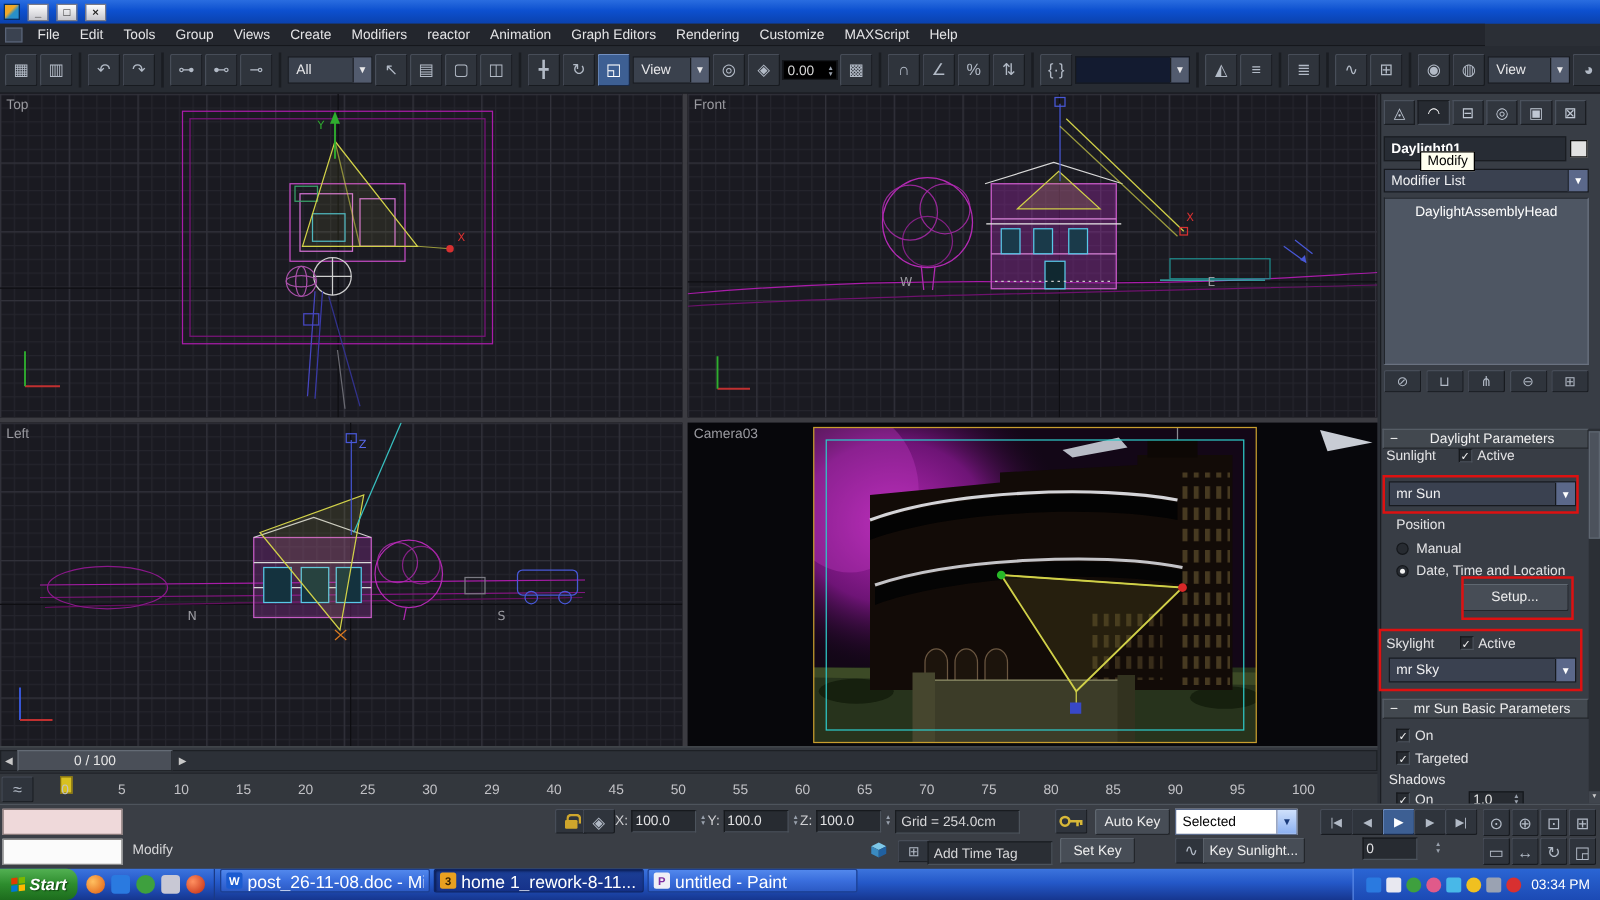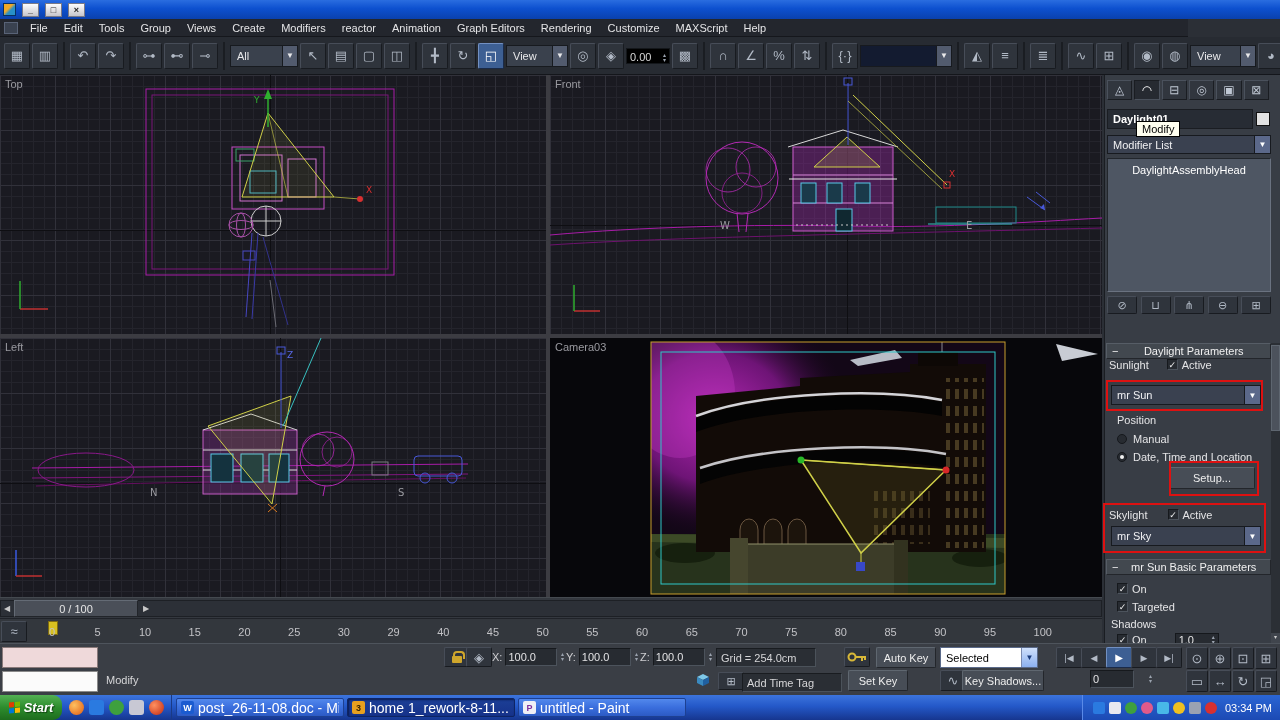--- a/index.html
+++ b/index.html
@@ -98,21 +98,21 @@
   .numin{background:#272b31;border:1px solid;border-color:#16191d #4c535c #4c535c #16191d;color:#e2e2e4;
     font-family:"Liberation Sans",sans-serif;font-size:11px;padding:0 2px;width:100%;height:100%}
   .coord{position:absolute;top:4px;height:18px;display:flex;align-items:center}
   .coord .lbl{color:#cfcfd2;margin-right:3px}
   .navgrid{position:absolute;left:1186px;top:3px;display:grid;grid-template-columns:repeat(4,22px);grid-auto-rows:22px;gap:1px}
   .lockbody{width:10px;height:7px;background:#cfa62c;border-radius:1px;position:relative;margin-top:5px}
   .lockbody::before{content:"";position:absolute;top:-5px;left:1px;width:8px;height:6px;border:2px solid #cfa62c;border-bottom:none;border-radius:4px 4px 0 0}
 
   
   .taskbar{position:absolute;left:0;top:695px;width:1280px;height:25px;
-    background:linear-gradient(180deg,#3c74dd,#2458c8 45%,#16368f);display:flex;align-items:center}
+    background:linear-gradient(180deg,#3c74dd,#2458c8 45%,#16368f);display:flex;}
   .startbtn{height:25px;width:62px;background:linear-gradient(180deg,#53b153,#2d8c2d 50%,#1d6c1d);
     border-radius:0 9px 9px 0;display:flex;align-items:center;justify-content:center;gap:4px;
     color:#fff;font-weight:bold;font-style:italic;font-size:13px;text-shadow:1px 1px 1px #114411;flex:none}
   .flag{display:grid;grid-template-columns:5px 5px;grid-auto-rows:5px;gap:1px;transform:skewY(-6deg)}
   .flag i{display:block}
   .ql{display:flex;align-items:center;gap:5px;padding:0 7px;border-right:1px solid #1a3a86;height:25px;flex:none}
   .qlicon{width:15px;height:15px;border-radius:3px;color:#fff;font-size:10px;font-weight:bold;display:flex;align-items:center;justify-content:center}
   .taskbar-tasks{display:flex;gap:3px;padding:0 4px;flex:1;overflow:hidden}
   .task-btn{width:168px;height:19px;background:linear-gradient(#5288ec,#3a6edd 50%,#2c5ac4);border:1px solid #1d4092;border-radius:2px;
     display:flex;align-items:center;gap:4px;padding:0 4px;color:#fff;overflow:hidden;flex:none}
@@ -642,21 +642,21 @@
     </span>
 
     <div class="btn3d" style="position:absolute;left:876px;top:3px;width:60px;height:21px">Auto Key</div>
     <div class="btn3d" style="position:absolute;left:848px;top:26px;width:60px;height:21px">Set Key</div>
 
     <div style="position:absolute;left:940px;top:3px;width:98px;height:21px;background:#fff;border:1px solid #5a6a8a;display:flex;align-items:center;color:#000">
       <span style="flex:1;padding:0 5px">Selected</span>
       <span style="width:16px;height:100%;background:linear-gradient(#cfe0fb,#8cb0f0);color:#1a3a7a;font-size:8px;display:flex;align-items:center;justify-content:center;border-left:1px solid #7a8ab0">▼</span>
     </div>
     <span class="tbtn sb-ico" style="left:940px;top:26px;width:18px;height:21px">∿</span>
-    <div class="btn3d" style="position:absolute;left:962px;top:26px;width:82px;height:21px">Key Shadows...</div>
+    <div class="btn3d" style="position:absolute;left:962px;top:26px;width:82px;height:21px">Key Sunlight...</div>
 
     <span class="tbtn sb-ico" style="left:1056px;top:3px;width:23px;height:21px;font-size:9px">|◀</span>
     <span class="tbtn sb-ico" style="left:1081px;top:3px;width:23px;height:21px;font-size:9px">◀</span>
     <span class="tbtn sb-ico active" style="left:1106px;top:3px;width:23px;height:21px;font-size:10px">▶</span>
     <span class="tbtn sb-ico" style="left:1131px;top:3px;width:23px;height:21px;font-size:9px">▶</span>
     <span class="tbtn sb-ico" style="left:1156px;top:3px;width:23px;height:21px;font-size:9px">▶|</span>
 
     <div class="coord" style="left:1090px;top:26px;width:62px">
       <span style="width:44px;height:18px;display:inline-block"><input class="numin" value="0" style=""></span>
       <span class="spin">

